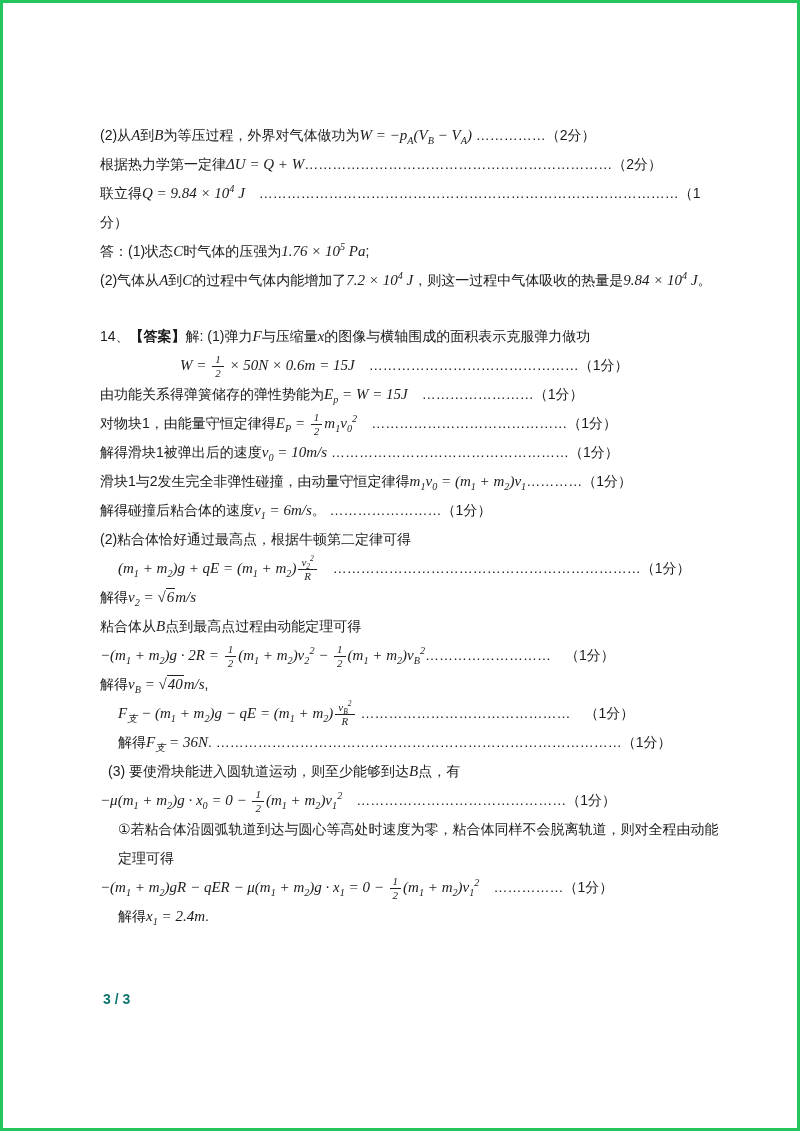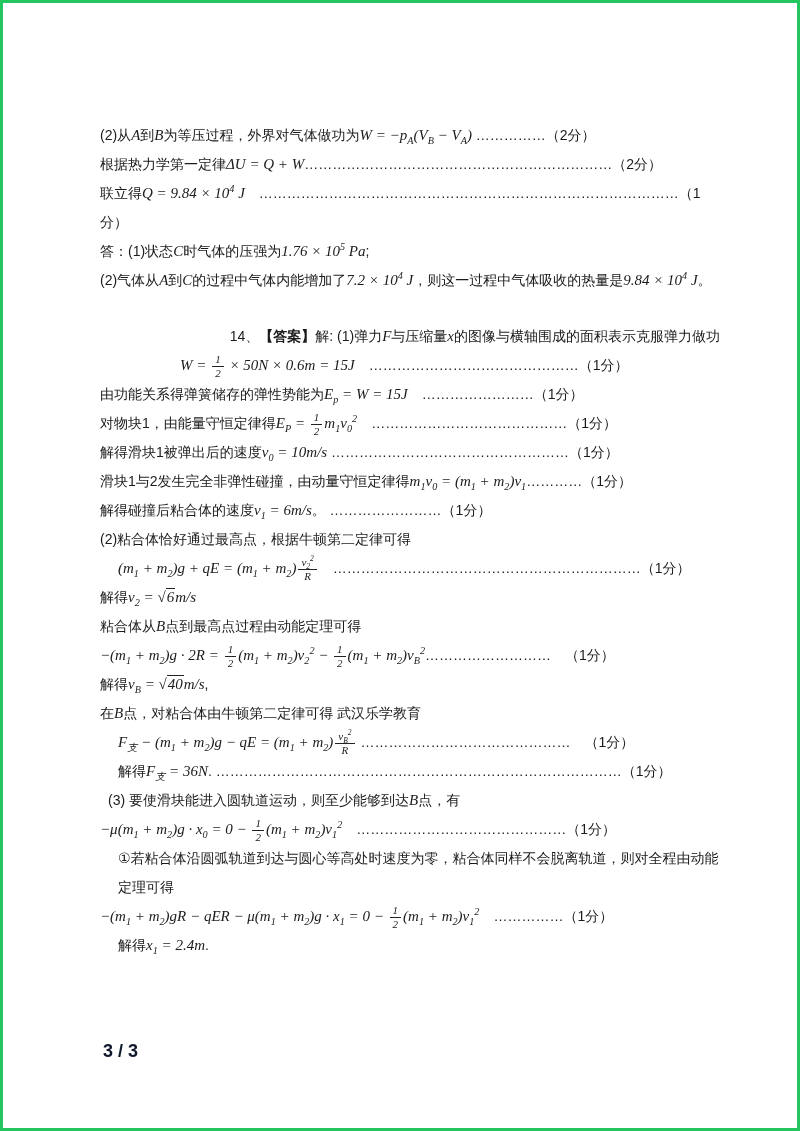--- a/index.html
+++ b/index.html
@@ -17,21 +17,21 @@
     border:3px solid #22c55e;
   }
   .content {
     position:absolute;
     left:97px; top:118px;
     width:620px;
     font-size:14px;
     line-height:29px;
   }
   .line { min-height:29px; }
-  .gap-lg { margin-top:27px;text-align:right; }
+  .gap-lg { margin-top:27px; }
   .ind05 { padding-left:8px; }
   .ind1 { padding-left:18px; }
   .ind2 { padding-left:80px; }
   b { font-weight:bold; }
 
   
   .math {
     font-family:"Liberation Serif","DejaVu Serif",serif;
     font-style:italic;
     font-size:15px;
@@ -48,24 +48,24 @@
     margin:0 2px;
   }
   .frac .fn { border-bottom:1px solid #222; padding:0 3px; }
   .frac .fd { padding:0 3px; }
   .sqrt { white-space:nowrap; }
   .sqrt .rad { font-style:normal; }
   .sqrt .sqb { border-top:1px solid #222; padding:0 1px; }
 
   .footer {
     position:absolute;
-    left:100px; top:1038px;
-    font-size:18px;
+    left:100px; top:988px;
+    font-size:14px;
     font-weight:bold;
-    color:#0f172a;
+    color:#0f766e;
   }
 </style>
 </head>
 <body>
 
 <div class="page">
   <div class="content">
     <div class="line">(2)从<span class="math">A</span>到<span class="math">B</span>为等压过程，外界对气体做功为<span class="math">W = −p<sub>A</sub>(V<sub>B</sub> − V<sub>A</sub>)</span> ……………（2分）</div>
     <div class="line">根据热力学第一定律<span class="math">ΔU = Q + W</span>…………………………………………………………（2分）</div>
     <div class="line">联立得<span class="math">Q = 9.84 × 10<sup>4</sup> J</span>　………………………………………………………………………………（1分）</div>
@@ -92,21 +92,20 @@
     <div class="line">解得<span class="math">v<sub>2</sub> = <span class="sqrt"><span class="rad">√</span><span class="sqb">6</span></span>m/s</span></div>
     <div class="line">粘合体从<span class="math">B</span>点到最高点过程由动能定理可得</div>
     <div class="line"><span class="math">−(m<sub>1</sub> + m<sub>2</sub>)g · 2R = <span class="frac">
             <span class="fn">1</span>
             <span class="fd">2</span>
           </span>(m<sub>1</sub> + m<sub>2</sub>)v<sub>2</sub><sup>2</sup> − <span class="frac">
             <span class="fn">1</span>
             <span class="fd">2</span>
           </span>(m<sub>1</sub> + m<sub>2</sub>)v<sub>B</sub><sup>2</sup></span>………………………　（1分）</div>
     <div class="line">解得<span class="math">v<sub>B</sub> = <span class="sqrt"><span class="rad">√</span><span class="sqb">40</span></span>m/s</span>,</div>
-    <div class="line">在<span class="math">B</span>点，对粘合体由牛顿第二定律可得 武汉乐学教育</div>
     <div class="line ind1"><span class="math">F<sub>支</sub> − (m<sub>1</sub> + m<sub>2</sub>)g − qE = (m<sub>1</sub> + m<sub>2</sub>)<span class="frac">
             <span class="fn">v<sub>B</sub><sup>2</sup></span>
             <span class="fd">R</span>
           </span></span> ………………………………………　（1分）</div>
     <div class="line ind1">解得<span class="math">F<sub>支</sub> = 36N</span>. ……………………………………………………………………………（1分）</div>
     <div class="line ind05">(3) 要使滑块能进入圆轨道运动，则至少能够到达<span class="math">B</span>点，有</div>
     <div class="line"><span class="math">−μ(m<sub>1</sub> + m<sub>2</sub>)g · x<sub>0</sub> = 0 − <span class="frac">
             <span class="fn">1</span>
             <span class="fd">2</span>
           </span>(m<sub>1</sub> + m<sub>2</sub>)v<sub>1</sub><sup>2</sup></span>　………………………………………（1分）</div>

